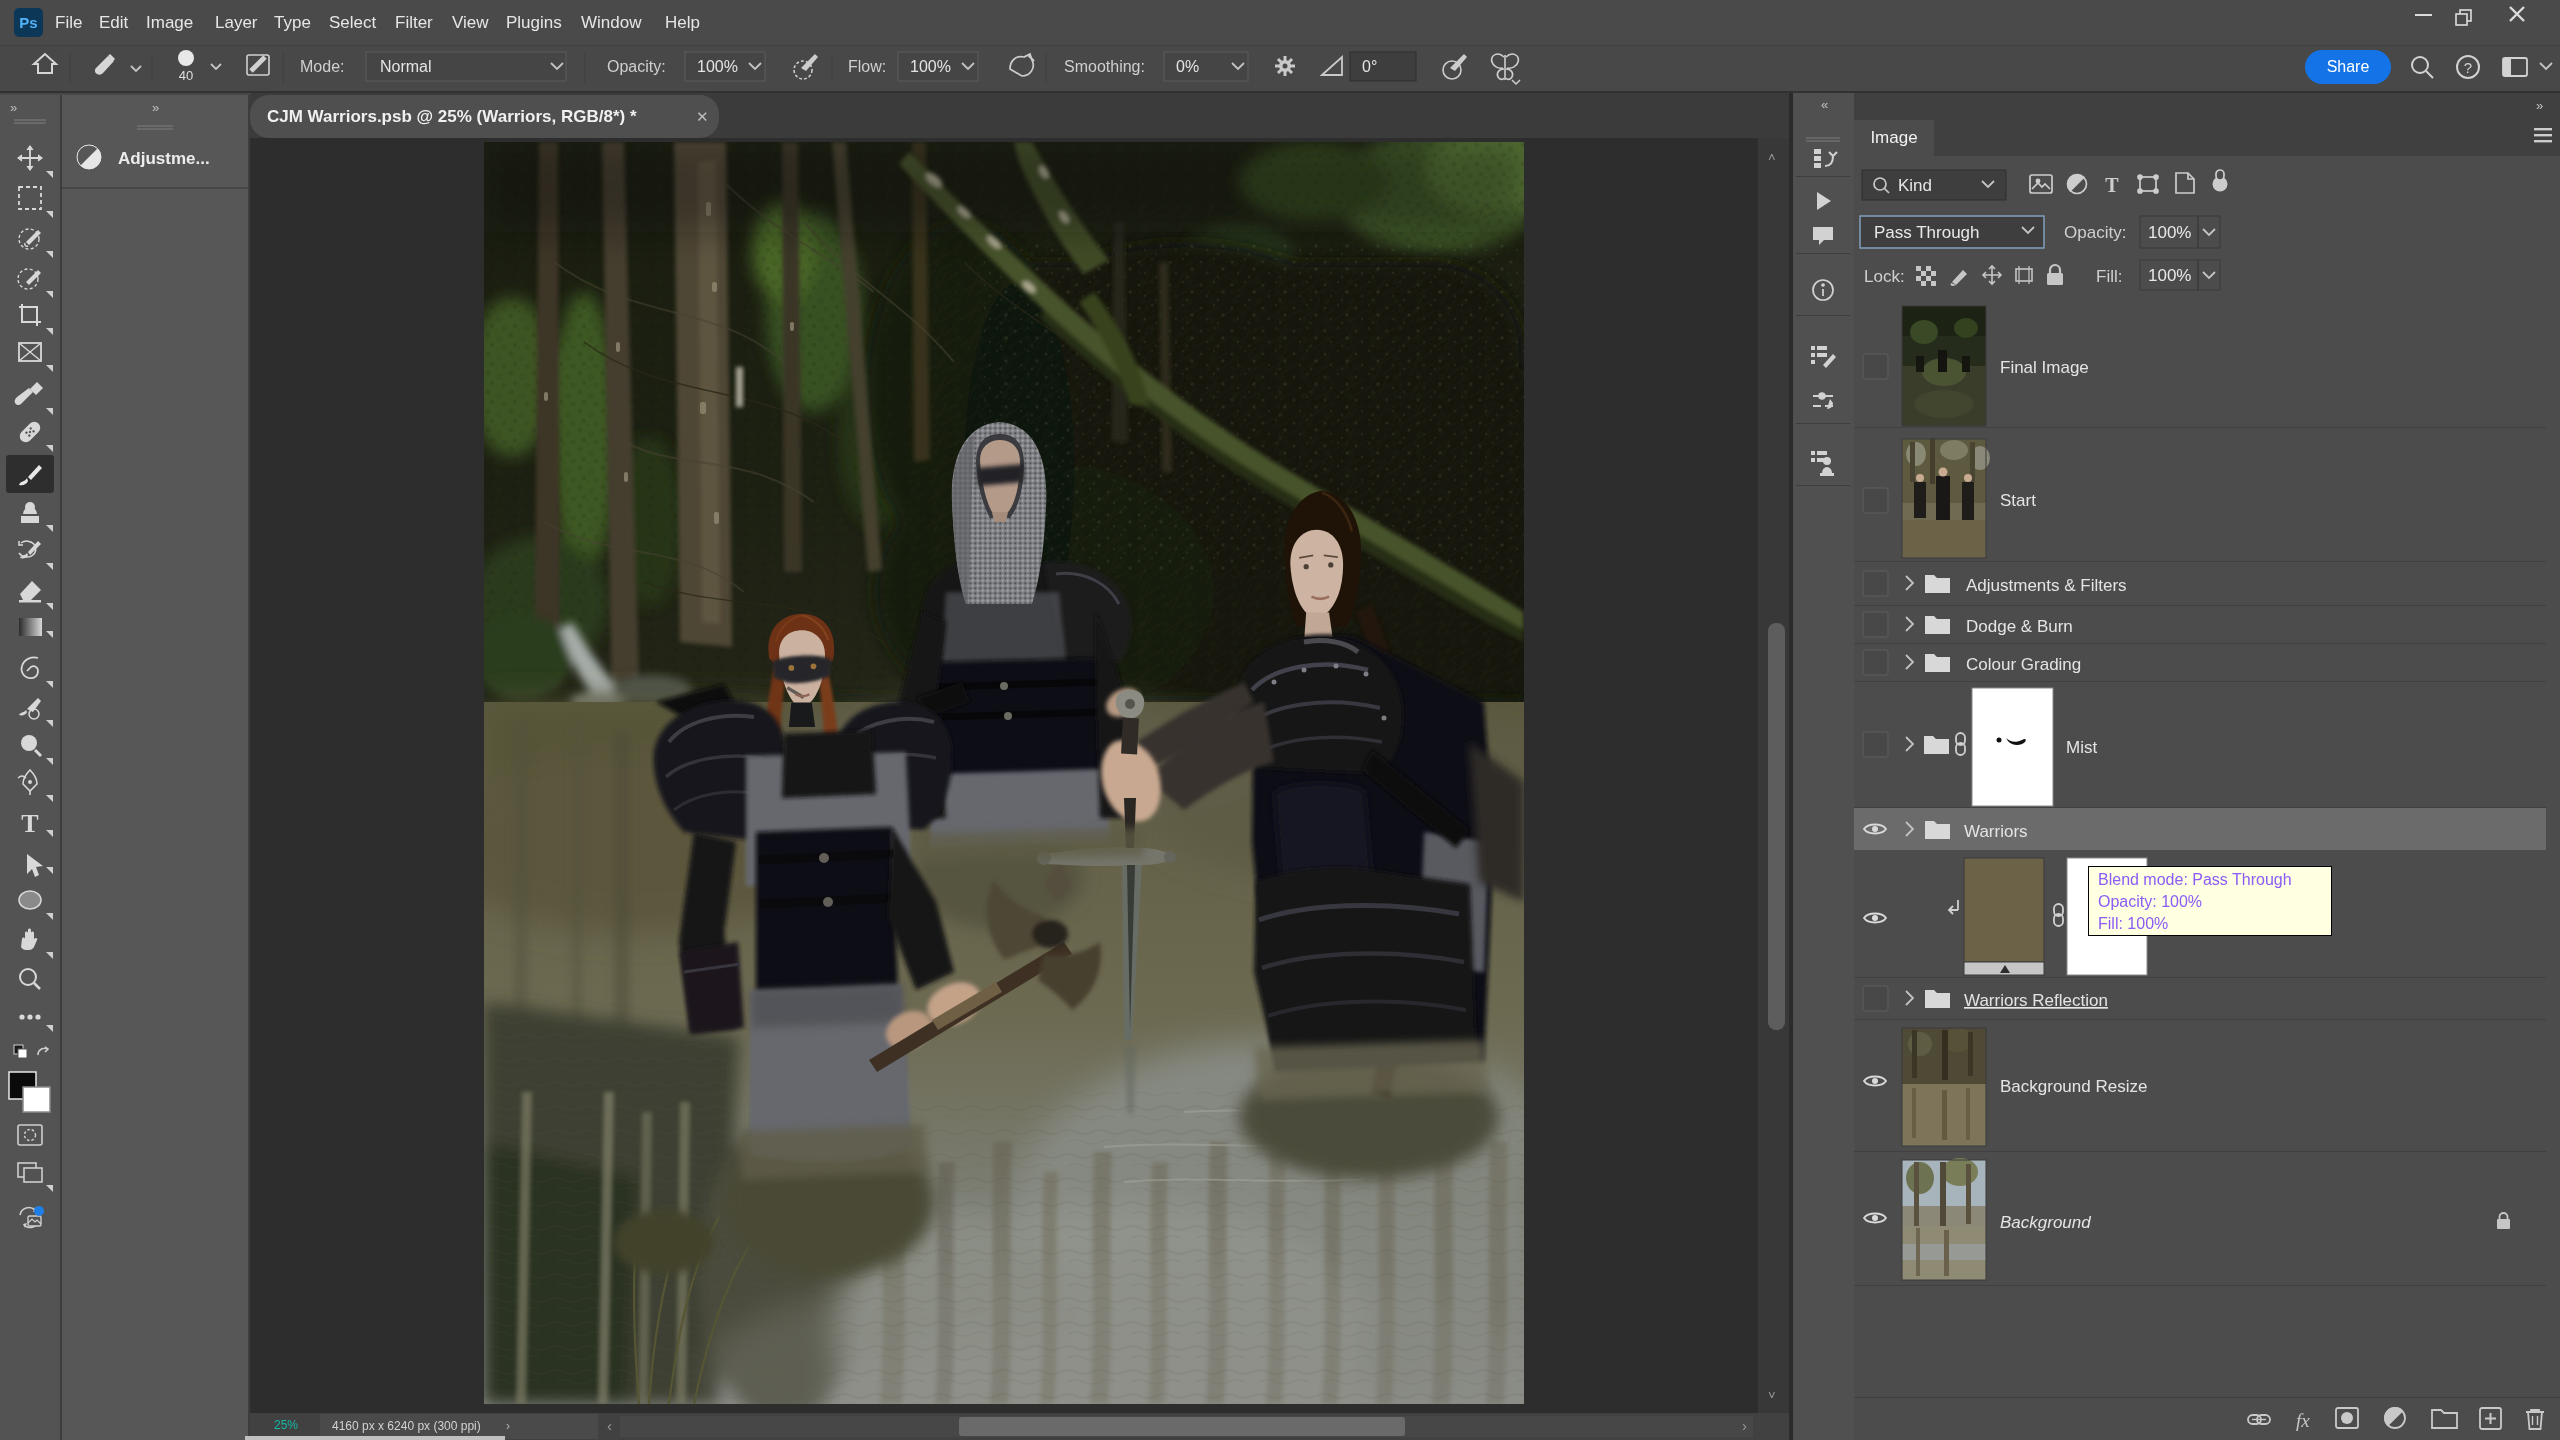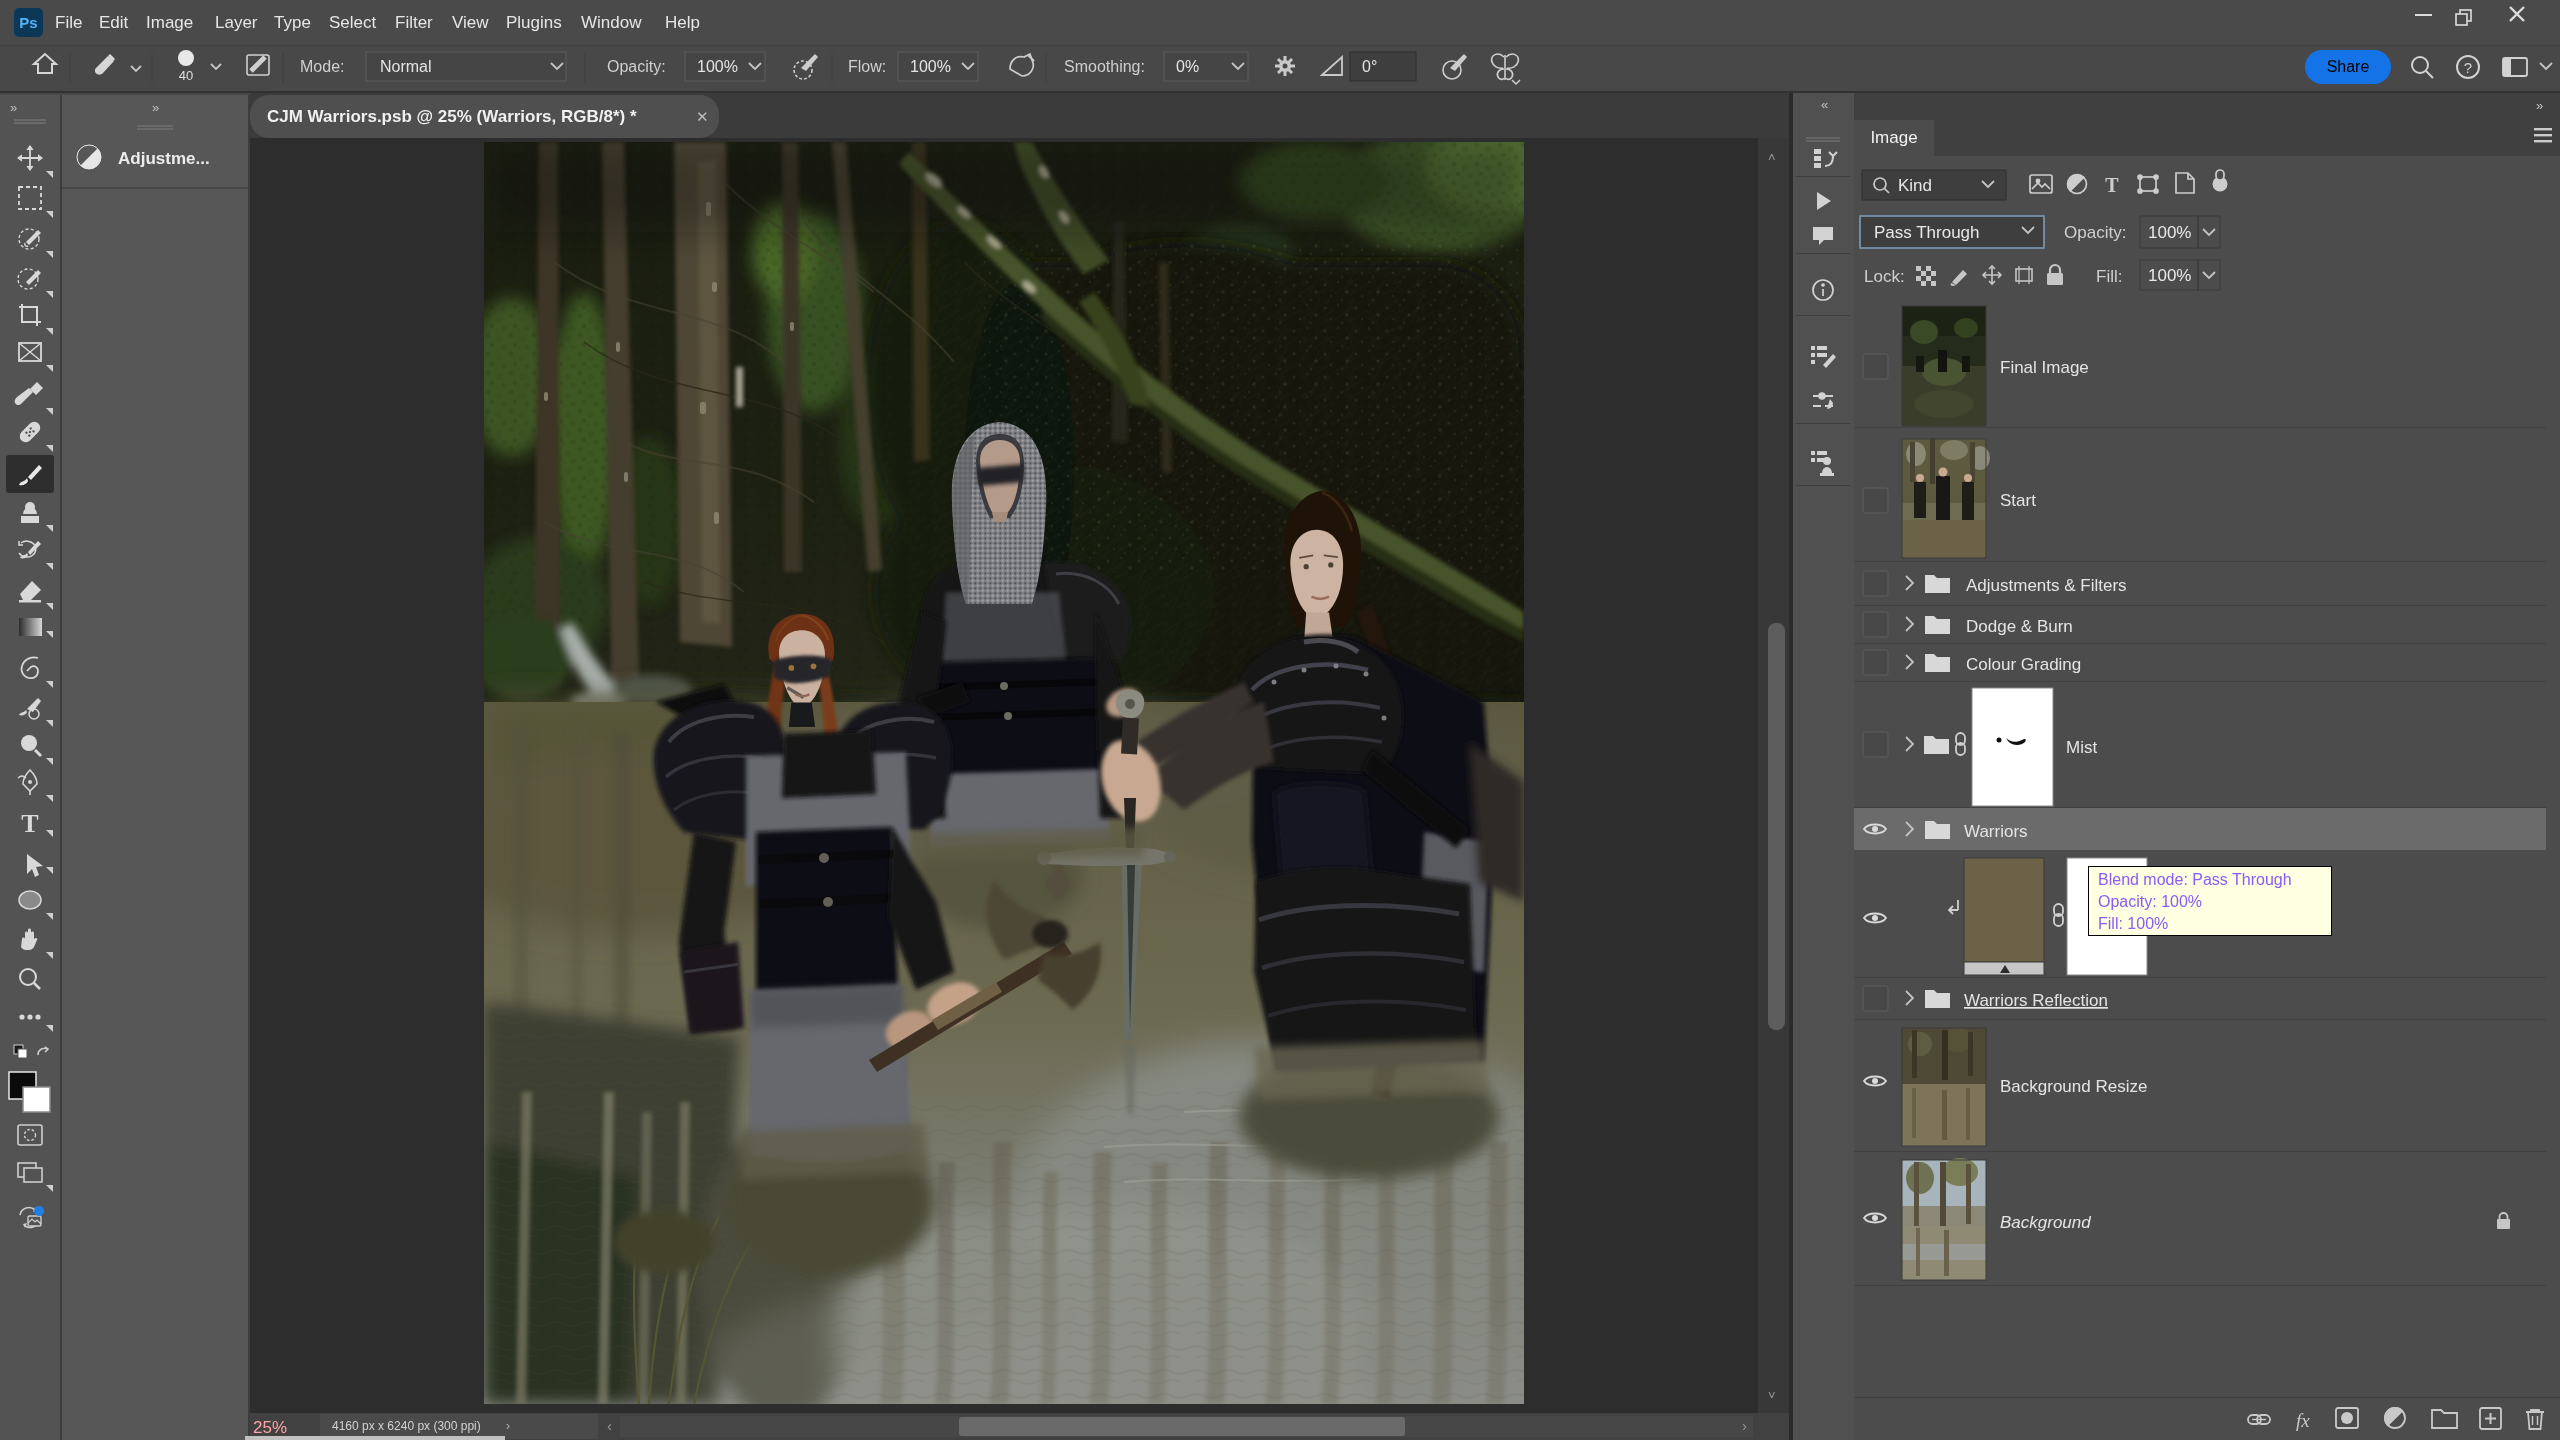--- a/index.html
+++ b/index.html
@@ -108,21 +108,21 @@
     <g transform="translate(60,8)" fill="none" stroke="#cfcfcf" stroke-width="1.6">
       <path d="M14 4 C8 -2 0 2 2 9 C3 13 8 16 13 15"></path>
         <path d="M16 4 C22 -2 30 2 28 9 C27 13 22 16 17 15"></path>
       <path d="M14 16 C9 16 6 20 8 24 C10 27 13 27 14 25"></path>
         <path d="M16 16 C21 16 24 20 22 24 C20 27 17 27 16 25"></path>
       <line x1="15" y1="2" x2="15" y2="27"></line>
         <path d="M22 27 l4 4 4-4" stroke-width="1.5"></path>
     </g>
   </svg>
 
-  <div class="abs" style="left:2305px;top:50px;width:86px;height:34px;border-radius:17px;background:#1473e6;color:#000000;font-size:16px;text-align:center;line-height:34px;">Share</div>
+  <div class="abs" style="left:2305px;top:50px;width:86px;height:34px;border-radius:17px;background:#1473e6;color:#ffffff;font-size:16px;text-align:center;line-height:34px;">Share</div>
   <svg class="abs" style="left:2400px;top:45px;" width="160" height="46">
     <circle cx="20" cy="20" r="8" fill="none" stroke="#d2d2d2" stroke-width="2"></circle>
       <line x1="26" y1="26" x2="33" y2="33" stroke="#d2d2d2" stroke-width="2"></line>
     <circle cx="68" cy="22" r="11" fill="none" stroke="#d2d2d2" stroke-width="2"></circle>
       <text x="68" y="28" font-size="15" fill="#d2d2d2" text-anchor="middle">?</text>
     <rect x="103" y="13" width="24" height="18" rx="2" fill="none" stroke="#d2d2d2" stroke-width="1.8"></rect>
       <rect x="103" y="13" width="8" height="18" fill="#d2d2d2"></rect>
     <path d="M140 18 l6 6 6-6" fill="none" stroke="#c4c4c4" stroke-width="1.8"></path>
   </svg>
 
@@ -690,21 +690,21 @@
     <path d="M770 905 L1000 898 L1005 950 L775 958 Z" fill="#696651" opacity="0.8" filter="url(#b4)"></path>
     <rect x="0" y="0" width="1040" height="90" fill="#0d1109" opacity="0.3" filter="url(#b16)"></rect>
   </svg>
 
   <div class="abs" style="left:1758px;top:138px;width:31px;height:1277px;background:#383838;"></div>
   <div class="abs" style="left:1768px;top:623px;width:17px;height:407px;background:#5d5d5d;border-radius:8px;"></div>
   <div class="abs" style="left:1768px;top:150px;color:#9a9a9a;font-size:13px;">˄</div>
   <div class="abs" style="left:1768px;top:1388px;color:#9a9a9a;font-size:13px;">˅</div>
 
   <div class="abs" style="left:250px;top:1413px;width:1539px;height:27px;background:#414141;"></div>
-  <div class="abs" style="left:253px;top:1418px;color:#fca5a5;font-size:17px;">25%</div>
+  <div class="abs" style="left:274px;top:1418px;color:#14b8a6;font-size:12px;">25%</div>
   <div class="abs" style="left:320px;top:1414px;width:278px;height:25px;background:#4a4a4a;color:#d2d2d2;font-size:12px;line-height:25px;padding-left:12px;">4160 px x 6240 px (300 ppi) <span style="color:#b0b0b0;padding-left:22px;">›</span></div>
   <div class="abs" style="left:607px;top:1417px;color:#989898;font-size:15px;">‹</div>
   <div class="abs" style="left:620px;top:1416px;width:1133px;height:21px;background:#474747;"></div>
   <div class="abs" style="left:959px;top:1417px;width:446px;height:19px;background:#6a6a6a;border-radius:3px;"></div>
   <div class="abs" style="left:1742px;top:1417px;color:#989898;font-size:15px;">›</div>
   <div class="abs" style="left:245px;top:1436px;width:260px;height:4px;background:#c0c0c0;"></div>
 
   <div class="abs" style="left:1789px;top:93px;width:4px;height:1347px;background:#2b2b2b;"></div>
   <div class="abs" id="iconstrip" style="left:1793px;top:93px;width:61px;height:1347px;background:#505050;"></div>
   <div class="abs" id="layerspanel" style="left:1854px;top:93px;width:706px;height:1347px;background:#4c4c4c;"></div>

